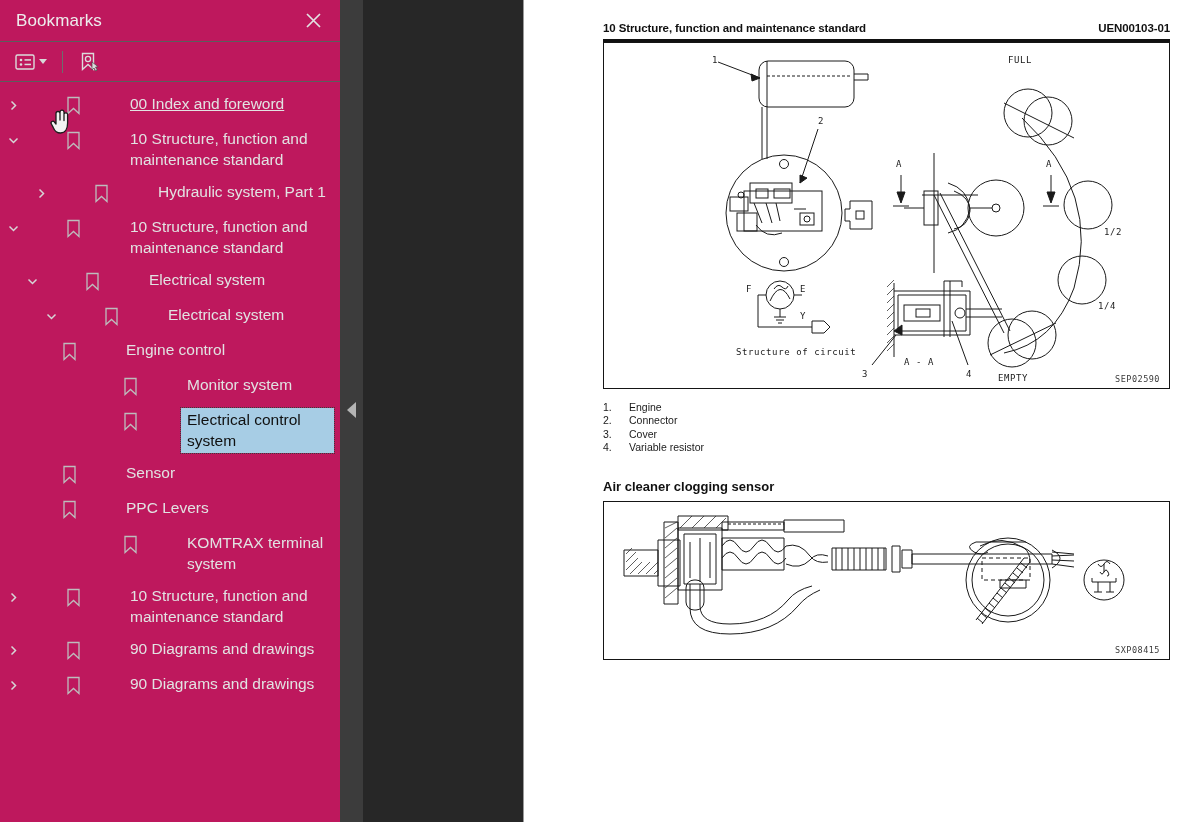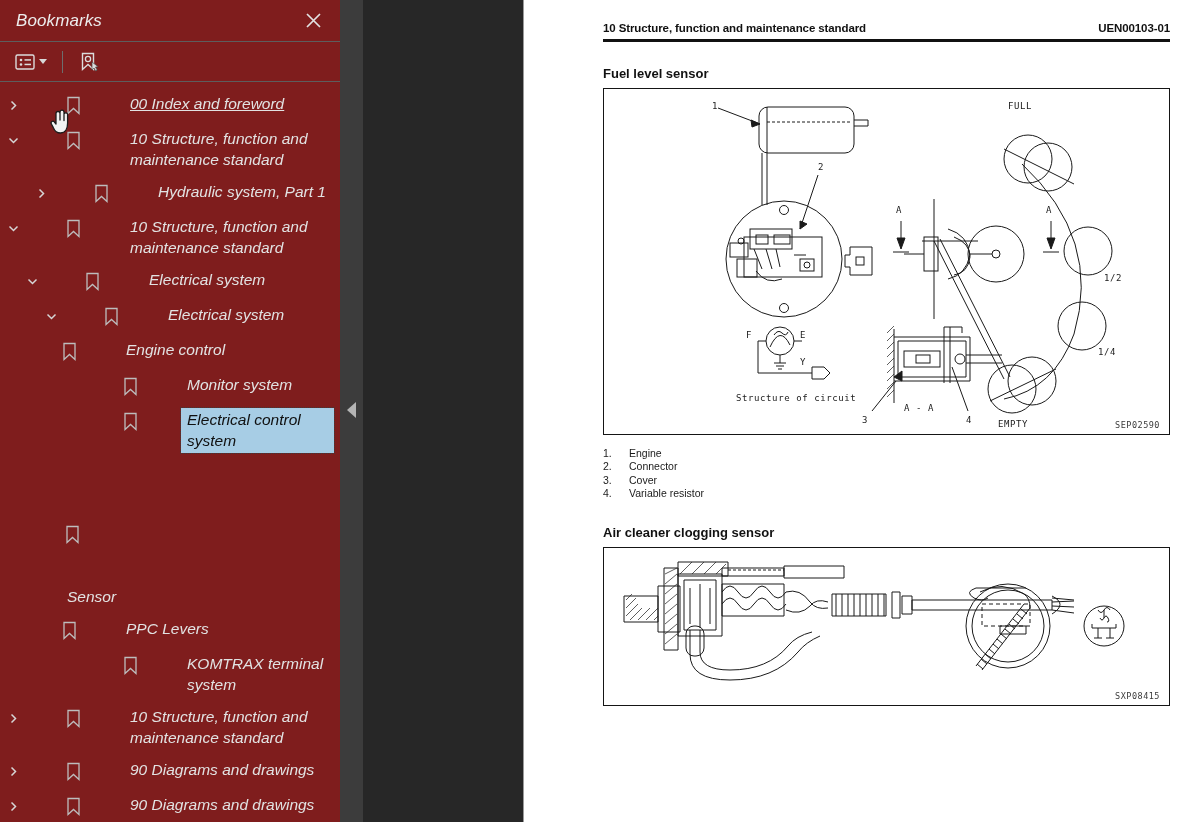--- a/index.html
+++ b/index.html
@@ -7,26 +7,25 @@
     width: 1200px; height: 822px;
     background: #262626;
     font-family: "Liberation Sans", sans-serif;
     overflow: hidden;
   }
   #app { position: relative; width: 1200px; height: 822px; display: flex; }
 
   
   #sidebar {
     width: 340px; height: 822px;
-    background: #7f1d1d;
+    background: #be185d;
     color: #e8e8e8;
     display: flex; flex-direction: column;
     flex: 0 0 340px;
     position: relative;
-    font-style: italic;
   }
   #sb-header {
     height: 42px; flex: 0 0 42px;
     display: flex; align-items: center;
     padding: 0 14px 0 16px;
     border-bottom: 1px solid #5d5d5d;
   }
   #sb-title { font-size: 17px; color: #ededed; flex: 1; letter-spacing: .1px; }
   #sb-close {
     width: 26px; height: 26px; display: flex; align-items: center; justify-content: center;
@@ -299,21 +298,21 @@
               <path d="M4.5 2.5 L8.5 6.5 L4.5 10.5" stroke="#d6d6d6" stroke-width="1.5" fill="none"></path>
             </svg>
           </div>
           <div class="bm-ico">
             <svg width="15" height="19" viewBox="0 0 15 19">
               <path d="M2 1.5 h11 v16 l-5.5 -5 l-5.5 5 z" stroke="#bdbdbd" stroke-width="1.3" fill="none"></path>
             </svg>
           </div>
           <div class="bm-label">Electrical control system</div>
         </div>
-        <div class="bm-row" style="padding-left: 61px; flex-direction: column;">
+        <div class="bm-row" style="">
           <div class="bm-twisty empty">
             <svg width="13" height="13" viewBox="0 0 13 13">
               <path d="M4.5 2.5 L8.5 6.5 L4.5 10.5" stroke="#d6d6d6" stroke-width="1.5" fill="none"></path>
             </svg>
           </div>
           <div class="bm-ico">
             <svg width="15" height="19" viewBox="0 0 15 19">
               <path d="M2 1.5 h11 v16 l-5.5 -5 l-5.5 5 z" stroke="#bdbdbd" stroke-width="1.3" fill="none"></path>
             </svg>
           </div>
@@ -394,21 +393,20 @@
   <div id="viewer">
 
     <div id="page">
 
       <div id="pg-head">
         <span>10 Structure, function and maintenance standard</span>
         <span>UEN00103-01</span>
       </div>
       <div id="pg-rule"></div>
 
-      <div class="sec-title">Fuel level sensor</div>
 
       <div class="figbox" id="fig1">
         <svg width="564" height="344" viewBox="0 0 564 344">
 
           <g>
             <rect x="155" y="18" width="95" height="46" rx="9" class="dg"></rect>
             <path d="M163 33 h83" class="dg" stroke-dasharray="3 2"></path>
             <path d="M163 18 v46" class="dg"></path>
             <path d="M250 31 h14 v6 h-14" class="dg"></path>
             <path d="M158 64 v52" class="dg"></path>

